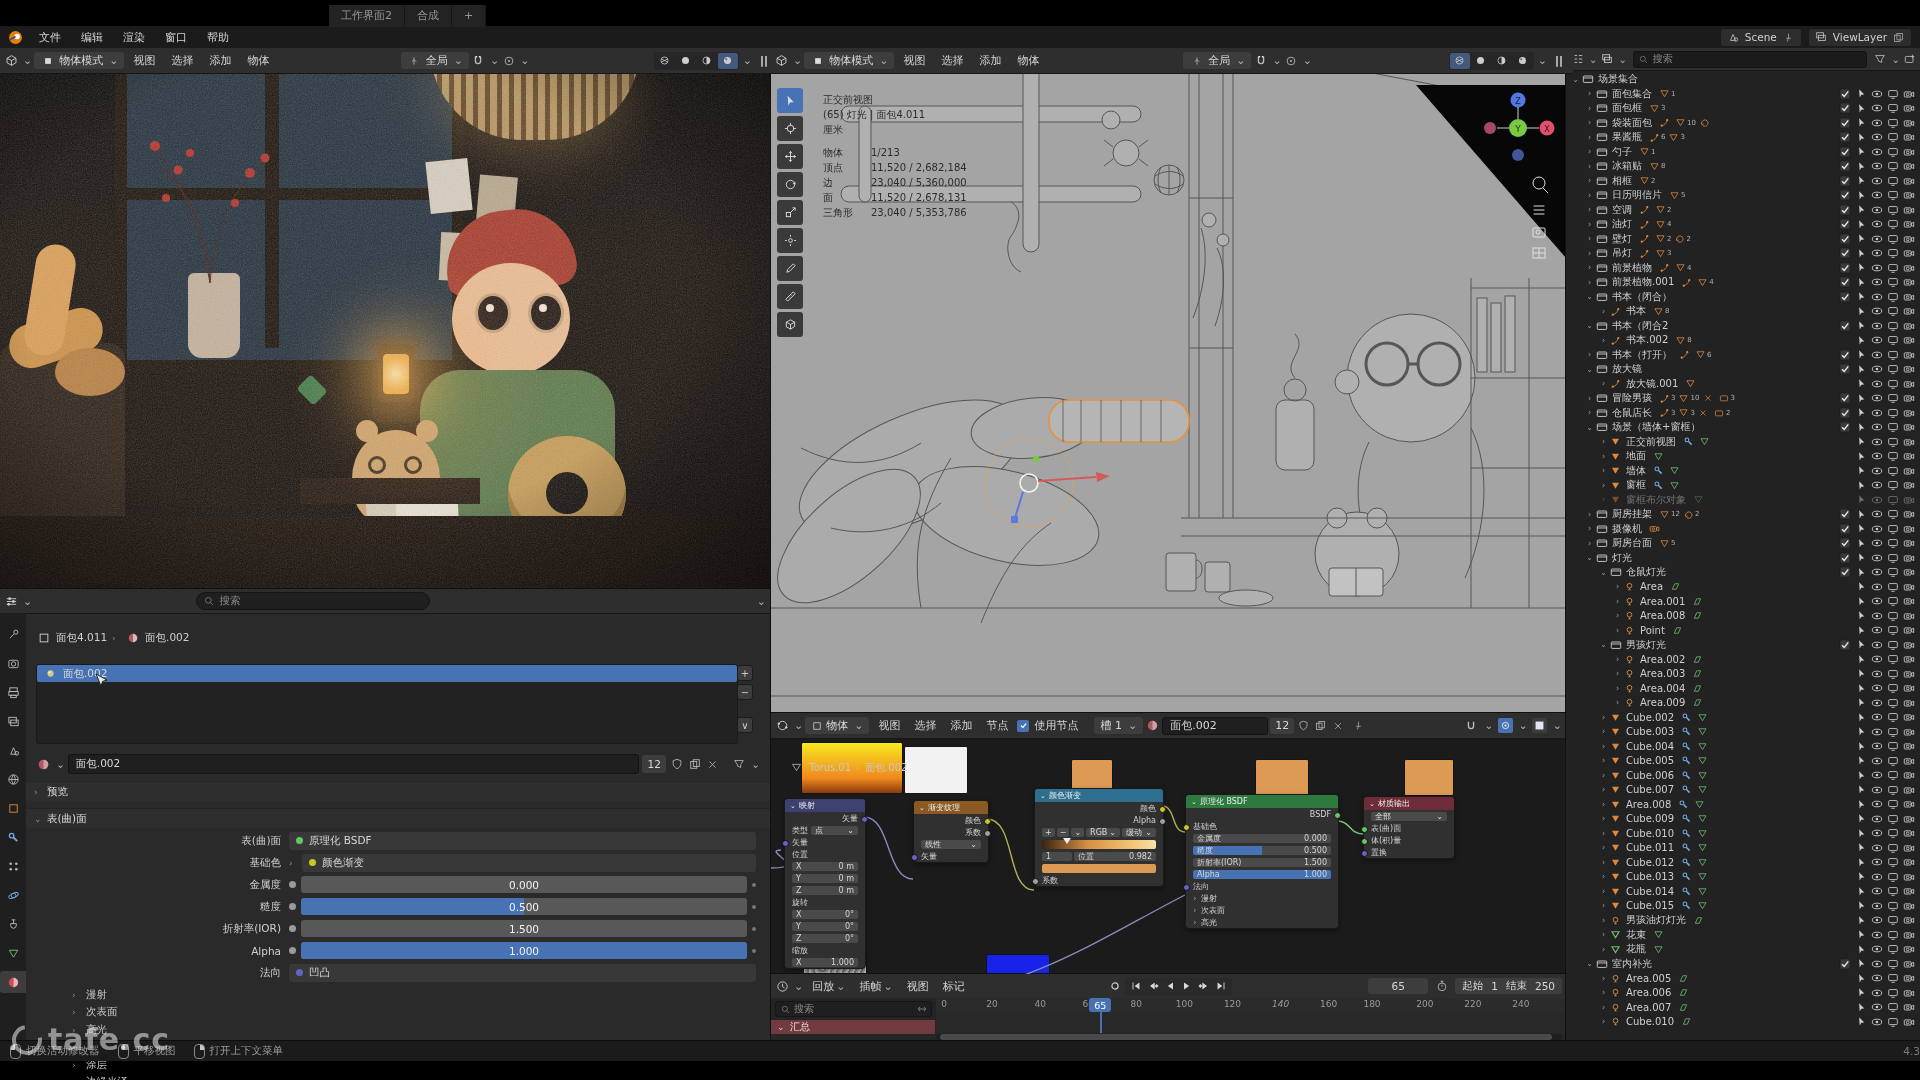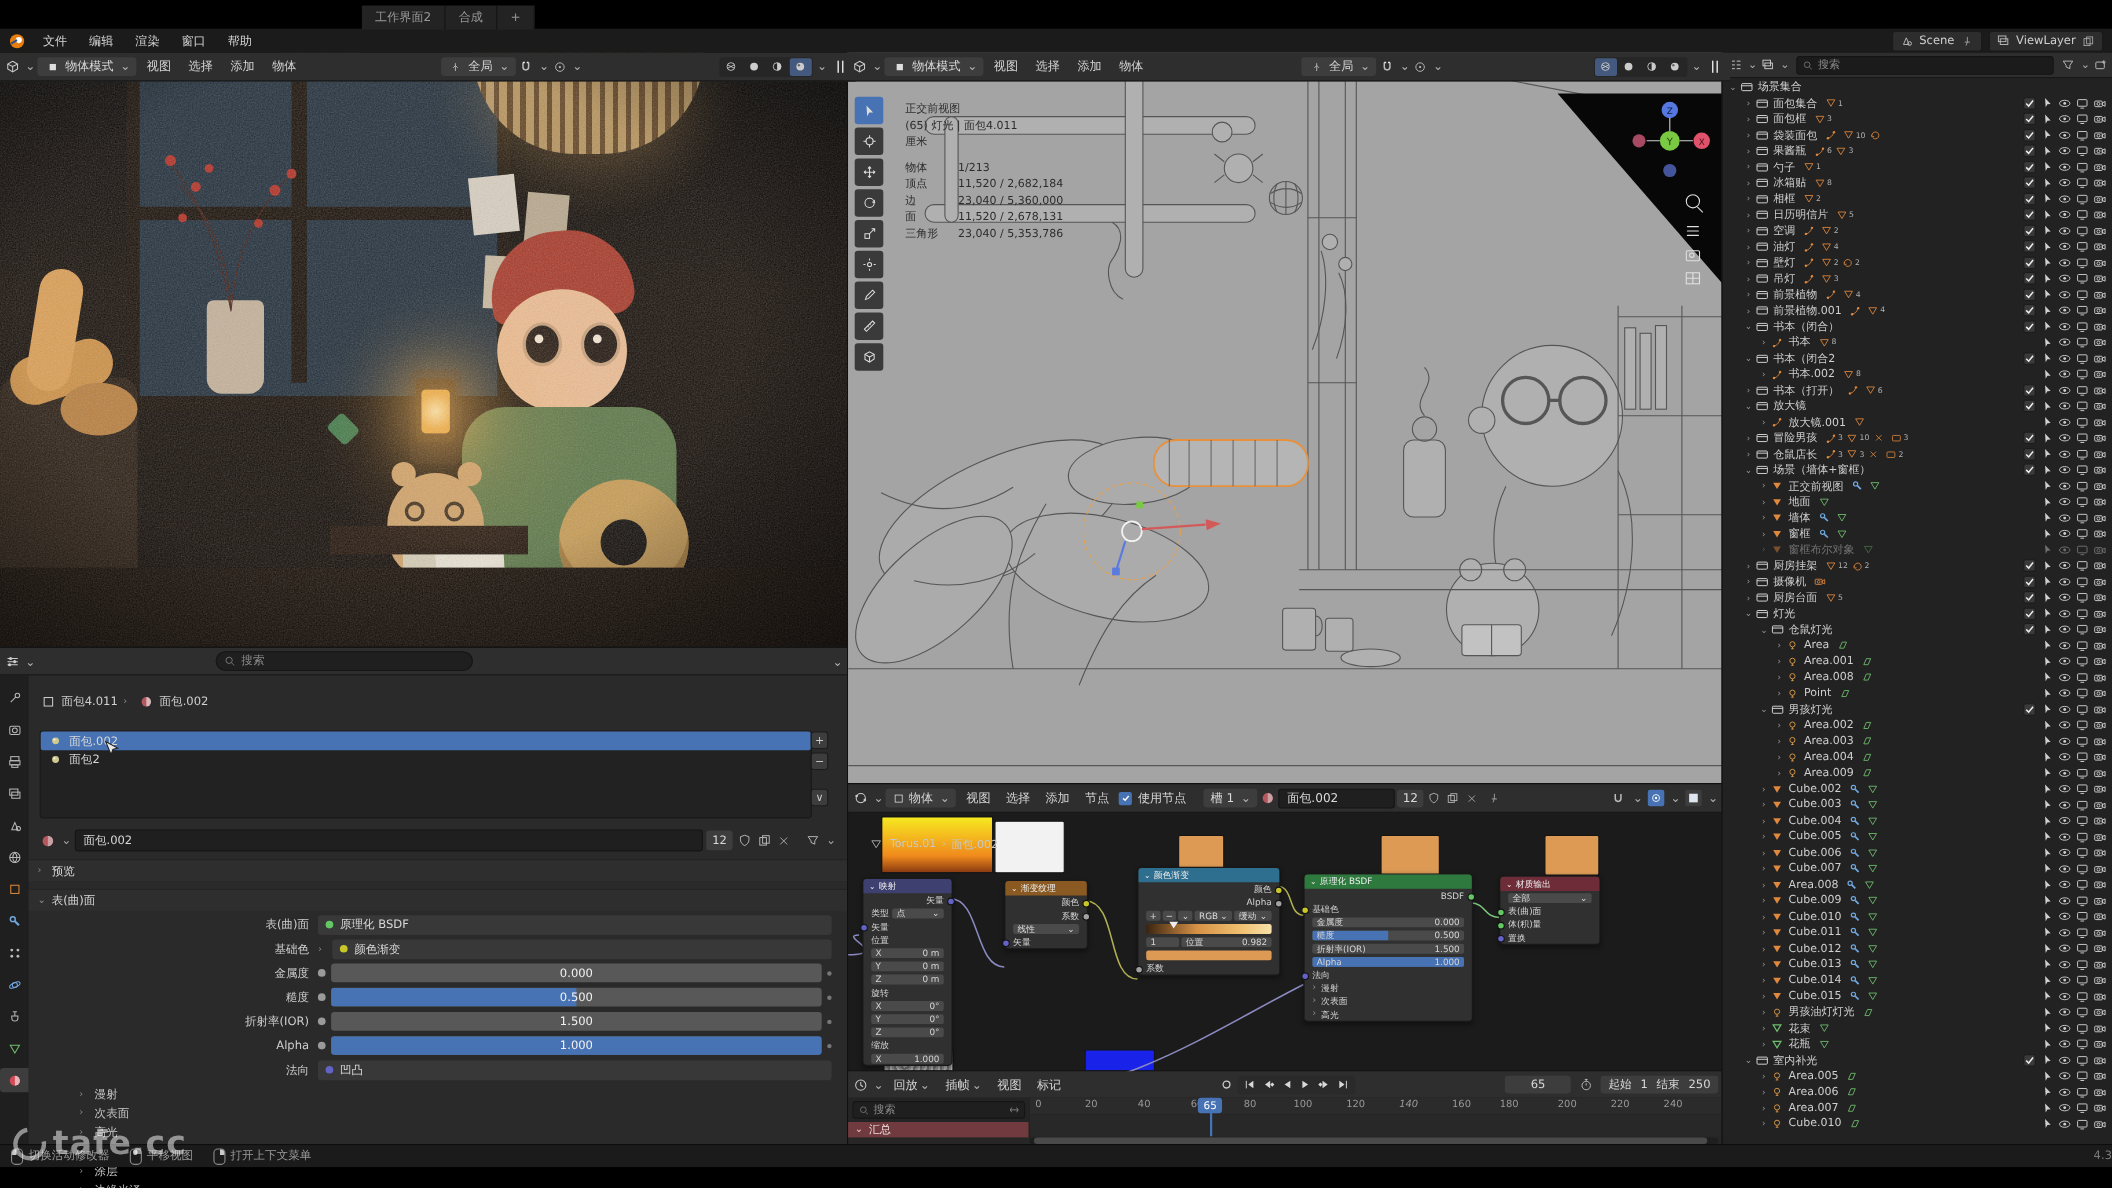--- a/index.html
+++ b/index.html
@@ -727,29 +727,20 @@
       <div id="slot-rows">
             <div class="slotrow sel">
               <span class="ico">
                 <svg width="11" height="11" viewBox="0 0 14 14">
                   <circle cx="7" cy="7" r="4" fill="#cfc98f"></circle>
                   <circle cx="5.6" cy="5.6" r="1.3" fill="#f4f1d8"></circle>
                 </svg>
               </span>
               <span>面包.002</span>
             </div>
-            <div class="slotrow">
-              <span class="ico">
-                <svg width="11" height="11" viewBox="0 0 14 14">
-                  <circle cx="7" cy="7" r="4" fill="#cfc98f"></circle>
-                  <circle cx="5.6" cy="5.6" r="1.3" fill="#f4f1d8"></circle>
-                </svg>
-              </span>
-              <span>面包2</span>
-            </div>
           </div>
       <div class="slotbtns">
         <div class="sq-btn">+</div>
         <div class="sq-btn">−</div>
         <div class="sq-btn" style="margin-top:14px">∨</div>
       </div>
       <svg class="abs" style="left:58px;top:8px" width="14" height="16" viewBox="0 0 14 16">
             <path d="M1 1l5 12 1.6-4.6L12 7z" fill="#e8e8e8" stroke="#222"></path>
           </svg>
     </div>

